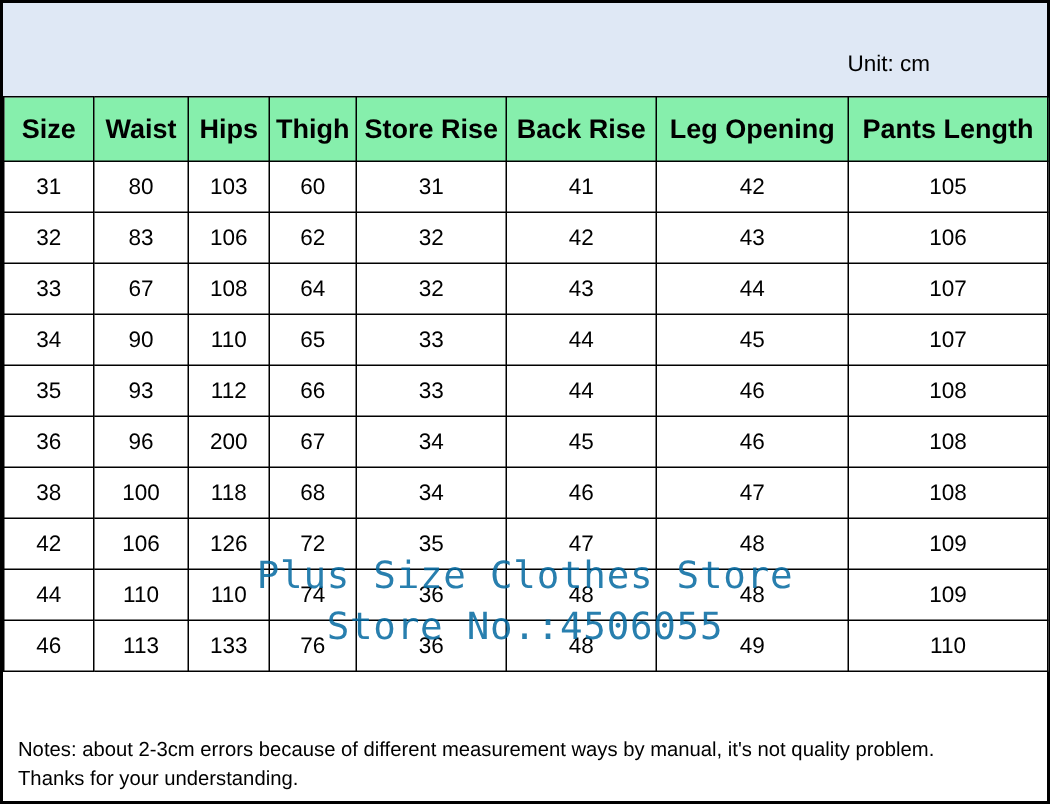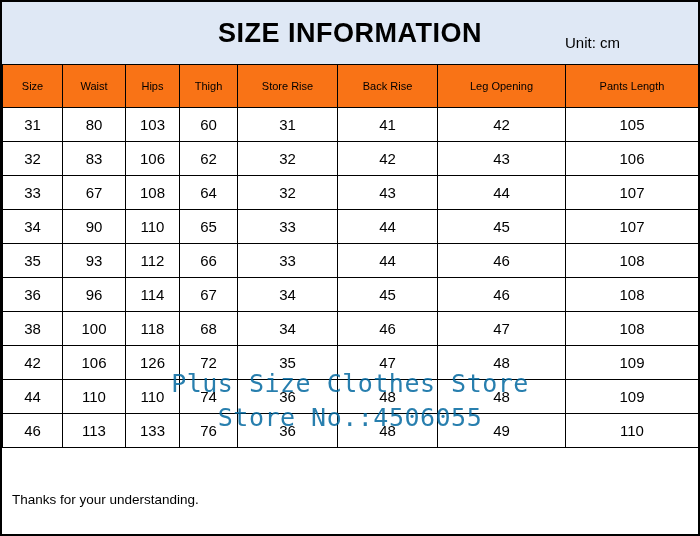--- a/index.html
+++ b/index.html
@@ -53,24 +53,24 @@
     table-layout: fixed;
   }
   table.size-table th,
   table.size-table td {
     border: 1px solid #000000;
     text-align: center;
     font-size: 15px;
     color: #000;
   }
   table.size-table thead th {
-    background: #f97316;
-    font-weight: normal;
+    background: #86efac;
+    font-weight: bold;
     height: 40px;
-    font-size: 11px;
+    font-size: 18px;
   }
   table.size-table tbody td {
     height: 31px;
     background: #ffffff;
     font-weight: normal;
   }
   
   col.c0 { width: 60px; }
   col.c1 { width: 63px; }
   col.c2 { width: 54px; }
@@ -111,21 +111,20 @@
   }
   .notes div { white-space: nowrap; }
   .table-wrap { position: relative; }
 </style>
 </head>
 <body>
 
 <div class="sheet">
 
   <div class="header-band">
-    <div class="title">SIZE INFORMATION</div>
     <div class="unit">Unit: cm</div>
   </div>
 
   <div class="table-wrap">
     <table class="size-table">
       <colgroup>
         <col class="c0">
           <col class="c1">
           <col class="c2">
           <col class="c3">
@@ -193,21 +192,21 @@
           <td>112</td>
           <td>66</td>
           <td>33</td>
           <td>44</td>
           <td>46</td>
           <td>108</td>
         </tr>
         <tr>
           <td>36</td>
           <td>96</td>
-          <td>114</td>
+          <td>200</td>
           <td>67</td>
           <td>34</td>
           <td>45</td>
           <td>46</td>
           <td>108</td>
         </tr>
         <tr>
           <td>38</td>
           <td>100</td>
           <td>118</td>
@@ -250,16 +249,17 @@
       </tbody>
     </table>
   </div>
 
   <div class="watermark">
     <div>Plus Size Clothes Store</div>
     <div>Store No.:4506055</div>
   </div>
 
   <div class="notes">
+    <div>Notes: about 2-3cm errors because of different measurement ways by manual, it's not quality problem.</div>
     <div>Thanks for your understanding.</div>
   </div>
 
 </div>
 
 </body></html>

